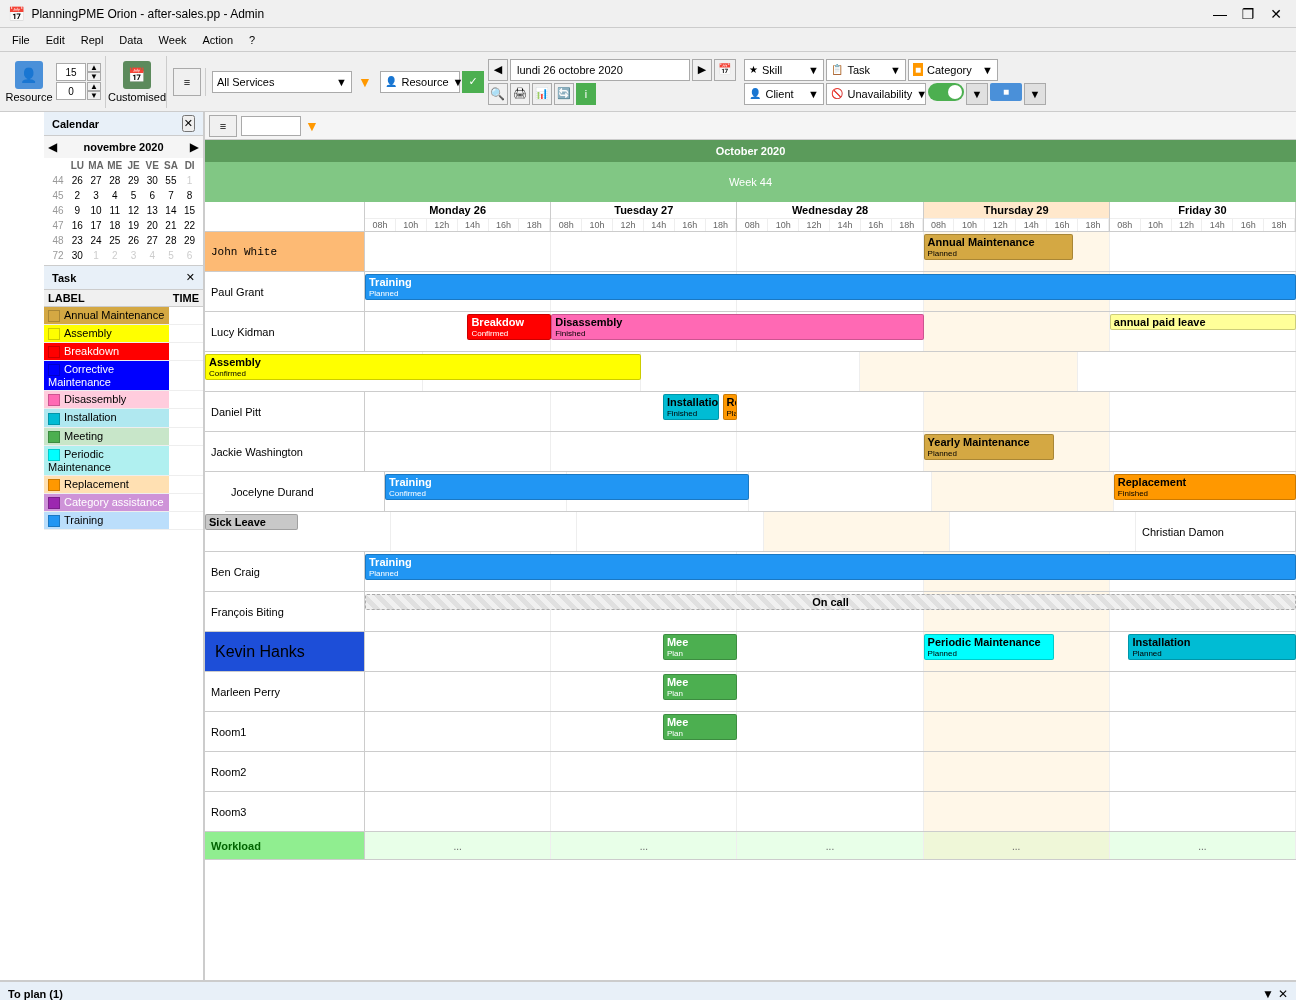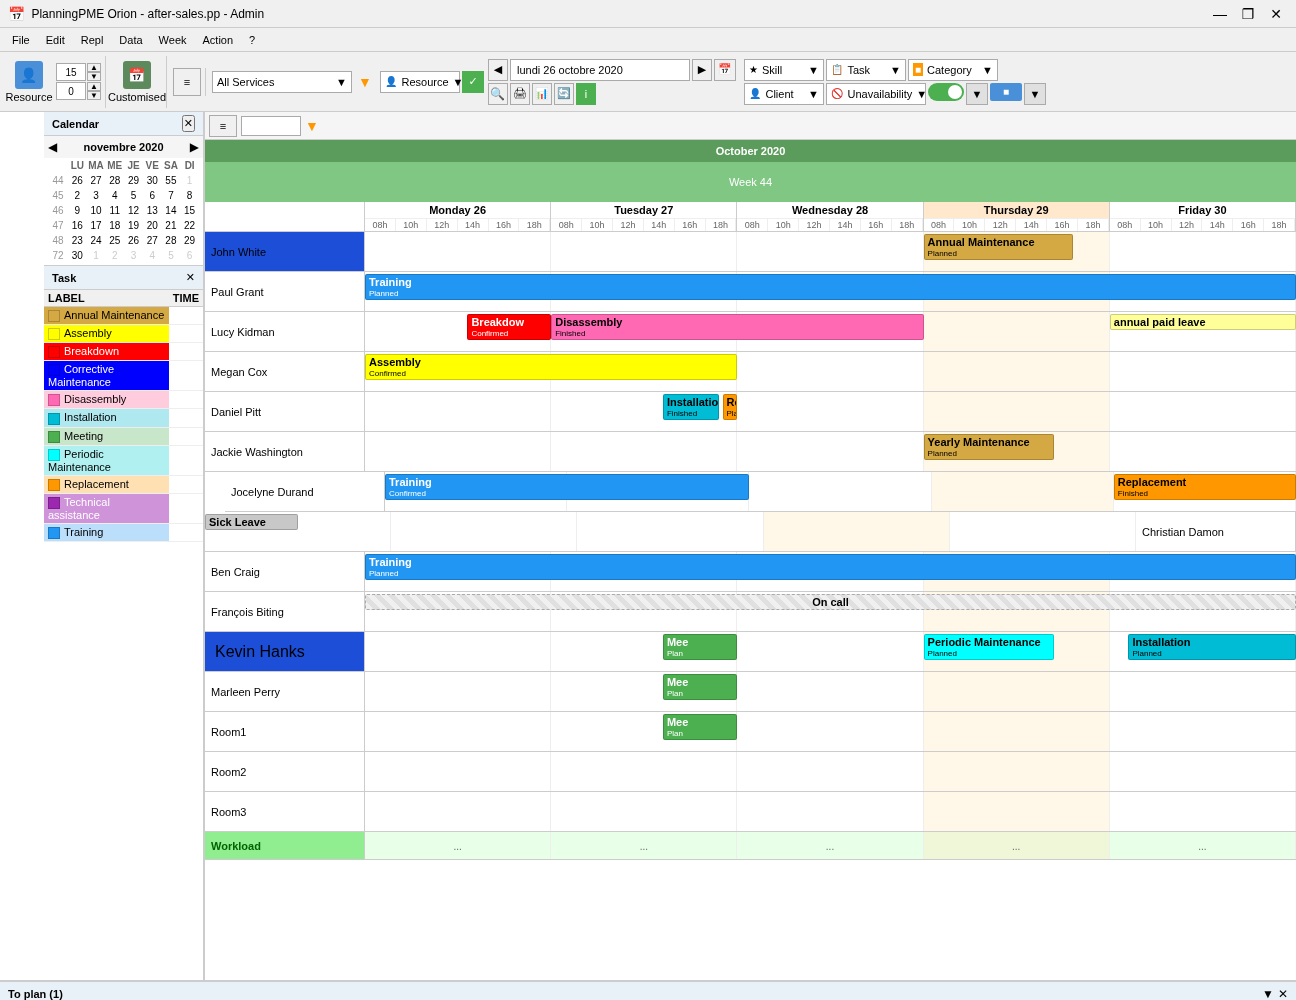--- a/index.html
+++ b/index.html
@@ -365,21 +365,21 @@
             </tr>
             <tr>
               <td style="background: rgb(176, 240, 240);"><span class="task-color" style="background: rgb(0, 255, 255);"></span><span>Periodic Maintenance</span></td>
               <td></td>
             </tr>
             <tr>
               <td style="background: rgb(255, 224, 178);"><span class="task-color" style="background: rgb(255, 152, 0);"></span><span>Replacement</span></td>
               <td></td>
             </tr>
             <tr>
-              <td style="background: rgb(206, 147, 216); color: rgb(255, 255, 255);"><span class="task-color" style="background: rgb(156, 39, 176);"></span><span>Technical assistance</span></td>
+              <td style="background: rgb(206, 147, 216); color: rgb(255, 255, 255);"><span class="task-color" style="background: rgb(156, 39, 176);"></span><span>Category assistance</span></td>
               <td></td>
             </tr>
             <tr>
               <td style="background: rgb(187, 222, 251);"><span class="task-color" style="background: rgb(33, 150, 243);"></span><span>Training</span></td>
               <td></td>
             </tr>
           </tbody>
       </table>
     </div>
   </div>
@@ -453,21 +453,21 @@
                 <div style="flex: 1 1 0%; text-align: center; font-size: 9px; color: rgb(102, 102, 102); border-right: 1px solid rgb(238, 238, 238); padding: 1px 0px;">08h</div>
                 <div style="flex: 1 1 0%; text-align: center; font-size: 9px; color: rgb(102, 102, 102); border-right: 1px solid rgb(238, 238, 238); padding: 1px 0px;">10h</div>
                 <div style="flex: 1 1 0%; text-align: center; font-size: 9px; color: rgb(102, 102, 102); border-right: 1px solid rgb(238, 238, 238); padding: 1px 0px;">12h</div>
                 <div style="flex: 1 1 0%; text-align: center; font-size: 9px; color: rgb(102, 102, 102); border-right: 1px solid rgb(238, 238, 238); padding: 1px 0px;">14h</div>
                 <div style="flex: 1 1 0%; text-align: center; font-size: 9px; color: rgb(102, 102, 102); border-right: 1px solid rgb(238, 238, 238); padding: 1px 0px;">16h</div>
                 <div style="flex: 1 1 0%; text-align: center; font-size: 9px; color: rgb(102, 102, 102); border-right: 1px solid rgb(238, 238, 238); padding: 1px 0px;">18h</div>
               </div>
             </div>
           </div>
           <div style="display: flex; border-bottom: 1px solid rgb(204, 204, 204); height: 40px; position: relative;">
-            <div style="width: 160px; min-width: 160px; border-right: 1px solid rgb(204, 204, 204); display: flex; align-items: center; padding: 0px 6px; font-size: 11px; background: #1d4ed8; z-index: 2;">John White</div>
+            <div style="width: 160px; min-width: 160px; border-right: 1px solid rgb(204, 204, 204); display: flex; align-items: center; padding: 0px 6px; font-size: 11px; background: #fdba74; z-index: 2; font-family: Liberation Mono, monospace;">John White</div>
             <div style="flex: 1 1 0%; position: relative; display: flex;">
               <div style="flex: 1 1 0%; border-right: 1px solid rgb(238, 238, 238); position: relative;"></div>
               <div style="flex: 1 1 0%; border-right: 1px solid rgb(238, 238, 238); position: relative;"></div>
               <div style="flex: 1 1 0%; border-right: 1px solid rgb(238, 238, 238); position: relative;"></div>
               <div style="flex: 1 1 0%; border-right: 1px solid rgb(238, 238, 238); position: relative; background: rgba(255, 230, 180, 0.3);"></div>
               <div style="flex: 1 1 0%; border-right: 1px solid rgb(238, 238, 238); position: relative;"></div>
               <div style="position: absolute; top: 2px; left: 60%; width: 16%; background: rgb(212, 168, 67); border-radius: 2px; padding: 1px 3px; font-size: 9px; font-weight: bold; overflow: hidden; white-space: nowrap; cursor: pointer; z-index: 5; border: 1px solid rgba(0, 0, 0, 0.2); min-height: 15px; color: rgb(0, 0, 0);"><span>Annual Maintenance</span><br><span style="font-size: 8px; font-weight: normal;">Planned</span></div>
             </div>
           </div>
           <div style="display: flex; border-bottom: 1px solid rgb(204, 204, 204); height: 40px; position: relative;">
@@ -488,21 +488,20 @@
               <div style="flex: 1 1 0%; border-right: 1px solid rgb(238, 238, 238); position: relative;"></div>
               <div style="flex: 1 1 0%; border-right: 1px solid rgb(238, 238, 238); position: relative;"></div>
               <div style="flex: 1 1 0%; border-right: 1px solid rgb(238, 238, 238); position: relative; background: rgba(255, 230, 180, 0.3);"></div>
               <div style="flex: 1 1 0%; border-right: 1px solid rgb(238, 238, 238); position: relative;"></div>
               <div style="position: absolute; top: 2px; left: 11%; width: 9%; background: rgb(255, 0, 0); border-radius: 2px; padding: 1px 3px; font-size: 9px; font-weight: bold; overflow: hidden; white-space: nowrap; cursor: pointer; z-index: 5; border: 1px solid rgba(0, 0, 0, 0.2); min-height: 15px; color: rgb(255, 255, 255);"><span>Breakdow</span><br><span style="font-size: 8px; font-weight: normal;">Confirmed</span></div>
               <div style="position: absolute; top: 2px; left: 20%; width: 40%; background: rgb(255, 105, 180); border-radius: 2px; padding: 1px 3px; font-size: 9px; font-weight: bold; overflow: hidden; white-space: nowrap; cursor: pointer; z-index: 5; border: 1px solid rgba(0, 0, 0, 0.2); min-height: 15px; color: rgb(0, 0, 0);"><span>Disassembly</span><br><span style="font-size: 8px; font-weight: normal;">Finished</span></div>
               <div style="position: absolute; top: 2px; left: 80%; width: 20%; background: rgb(255, 255, 153); border-radius: 2px; padding: 1px 3px; font-size: 9px; font-weight: bold; overflow: hidden; white-space: nowrap; cursor: pointer; z-index: 5; border: 1px solid rgba(0, 0, 0, 0.2); min-height: 15px; color: rgb(0, 0, 0);"><span>annual paid leave</span></div>
             </div>
           </div>
           <div style="display: flex; border-bottom: 1px solid rgb(204, 204, 204); height: 40px; position: relative;">
-            <div style="width: 160px; min-width: 160px; border-right: 1px solid rgb(204, 204, 204); display: flex; align-items: center; padding: 0px 6px; font-size: 11px; background: white; z-index: 2;">Megan Cox</div>
             <div style="flex: 1 1 0%; position: relative; display: flex;">
               <div style="flex: 1 1 0%; border-right: 1px solid rgb(238, 238, 238); position: relative;"></div>
               <div style="flex: 1 1 0%; border-right: 1px solid rgb(238, 238, 238); position: relative;"></div>
               <div style="flex: 1 1 0%; border-right: 1px solid rgb(238, 238, 238); position: relative;"></div>
               <div style="flex: 1 1 0%; border-right: 1px solid rgb(238, 238, 238); position: relative; background: rgba(255, 230, 180, 0.3);"></div>
               <div style="flex: 1 1 0%; border-right: 1px solid rgb(238, 238, 238); position: relative;"></div>
               <div style="position: absolute; top: 2px; left: 0%; width: 40%; background: rgb(255, 255, 0); border-radius: 2px; padding: 1px 3px; font-size: 9px; font-weight: bold; overflow: hidden; white-space: nowrap; cursor: pointer; z-index: 5; border: 1px solid rgba(0, 0, 0, 0.2); min-height: 15px; color: rgb(0, 0, 0);"><span>Assembly</span><br><span style="font-size: 8px; font-weight: normal;">Confirmed</span></div>
             </div>
           </div>
           <div style="display: flex; border-bottom: 1px solid rgb(204, 204, 204); height: 40px; position: relative;">

